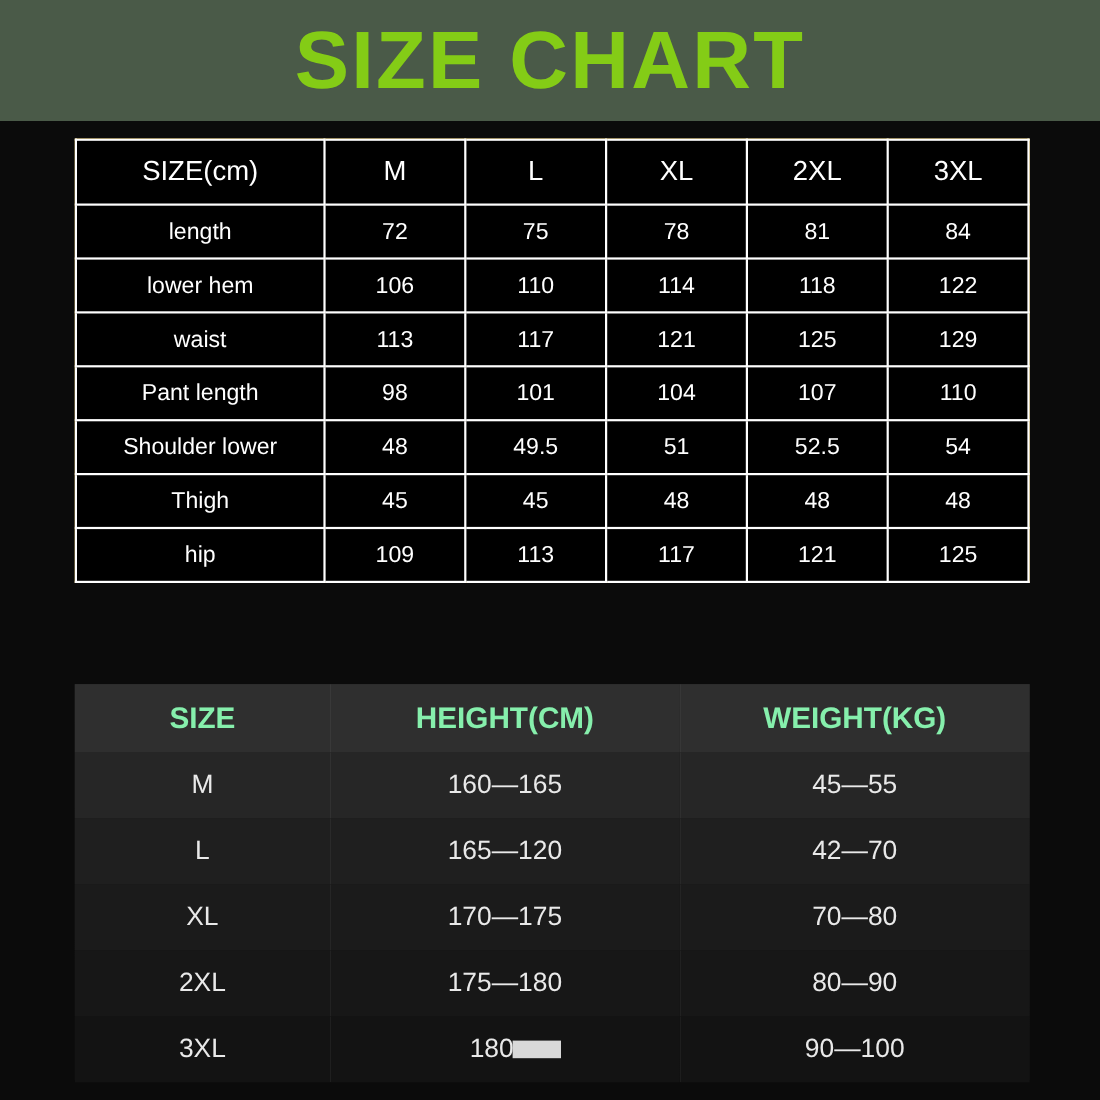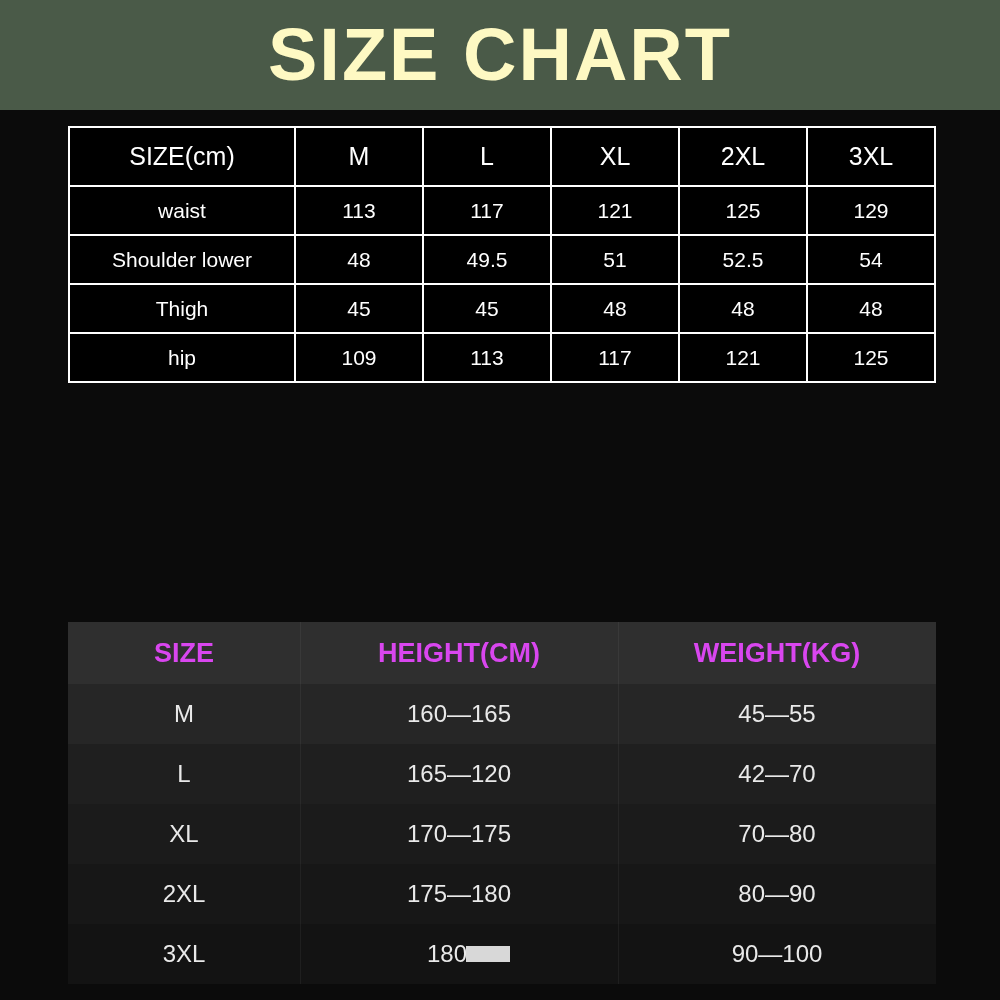--- a/index.html
+++ b/index.html
@@ -32,21 +32,21 @@
     background: #4a5a48;
     display: flex;
     align-items: center;
     justify-content: center;
   }
   .banner-title {
     font-family: "Liberation Sans", sans-serif;
     font-weight: bold;
     font-size: 74px;
     letter-spacing: 2px;
-    color: #fef9c3;
+    color: #84cc16;
     line-height: 1;
     white-space: nowrap;
   }
 
   
   .measure-wrap {
     position: absolute;
     left: 68px;
     top: 126px;
     width: 866px;
@@ -102,21 +102,21 @@
     vertical-align: middle;
     font-size: 24px;
     color: #e9e9e9;
     padding: 0;
     border: none;
   }
   table.hw tr.hw-head td {
     height: 62px;
     font-size: 27px;
     font-weight: bold;
-    color: #d946ef;
+    color: #86efac;
     background: #2f2f2f;
   }
   table.hw tr.r1 td { background: #262626; }
   table.hw tr.r2 td { background: #1f1f1f; }
   table.hw tr.r3 td { background: #1b1b1b; }
   table.hw tr.r4 td { background: #171717; }
   table.hw tr.r5 td { background: #131313; }
 
   
   table.hw td.sep-left {
@@ -155,32 +155,56 @@
       <tbody>
         <tr class="head">
           <td>SIZE(cm)</td>
           <td>M</td>
           <td>L</td>
           <td>XL</td>
           <td>2XL</td>
           <td>3XL</td>
         </tr>
 
-
-
+        <tr>
+          <td>length</td>
+          <td>72</td>
+          <td>75</td>
+          <td>78</td>
+          <td>81</td>
+          <td>84</td>
+        </tr>
+
+
+        <tr>
+          <td>lower hem</td>
+          <td>106</td>
+          <td>110</td>
+          <td>114</td>
+          <td>118</td>
+          <td>122</td>
+        </tr>
 
         <tr>
           <td>waist</td>
           <td>113</td>
           <td>117</td>
           <td>121</td>
           <td>125</td>
           <td>129</td>
         </tr>
 
+        <tr>
+          <td>Pant length</td>
+          <td>98</td>
+          <td>101</td>
+          <td>104</td>
+          <td>107</td>
+          <td>110</td>
+        </tr>
 
         <tr>
           <td>Shoulder lower</td>
           <td>48</td>
           <td>49.5</td>
           <td>51</td>
           <td>52.5</td>
           <td>54</td>
         </tr>
 

